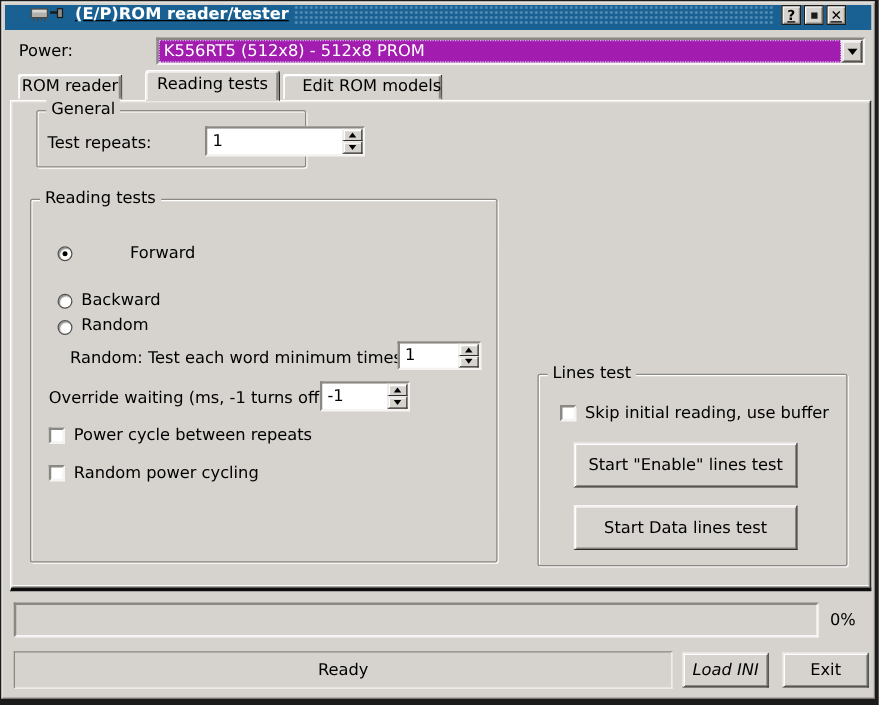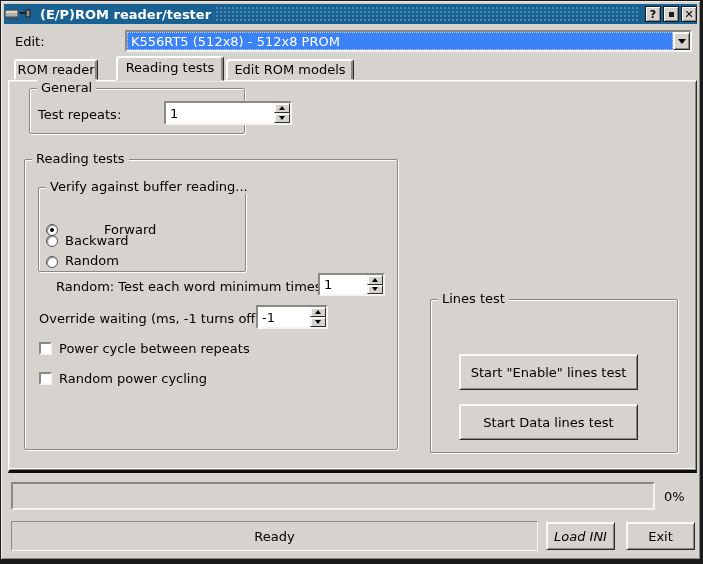--- a/index.html
+++ b/index.html
@@ -9,21 +9,21 @@
   .window{
     position:relative;width:703px;height:564px;background:#d6d3ce;
     border:1px solid #1b1b1b;border-right-width:3px;border-bottom-width:5px;
     box-shadow:inset 1px 1px 0 #f0efed, inset -1px -1px 0 #8a8883;
     overflow:hidden;
   }
 
   
   .titlebar{
     position:absolute;left:3px;top:3px;right:3px;height:20px;
-    background:#1a6193;display:flex;align-items:center;padding:0 0;
+    background:#1a6193;display:flex;align-items:flex-start;padding:0 20px;text-decoration:underline;
   }
   .titlebar .pattern{
     flex:1;height:16px;margin:0 4px;
     background-image:radial-gradient(circle,#4d89b3 1px,transparent 1.4px);
     background-size:4px 4px;
   }
   .title-text{color:#fff;font-weight:bold;font-size:13px;white-space:nowrap;padding-left:4px;}
   .tb-btn{
     width:16px;height:16px;margin-left:2px;background:#d6d3ce;
     border:1px solid #1b1b1b;
@@ -49,21 +49,21 @@
   }
   .groupbox>.gb-label{
     position:absolute;top:-9px;left:7px;background:#d6d3ce;padding:0 4px;
     font-size:13px;white-space:nowrap;
   }
   .lbl{position:absolute;white-space:nowrap;font-size:13px;}
 
   
   .combo{position:absolute;left:124px;top:29px;width:567px;height:22px;background:#d6d3ce;display:flex;}
   .combo-view{
-    flex:1;background:#3b82f6;color:#fff;display:flex;align-items:center;
+    flex:1;background:#a21caf;color:#fff;display:flex;align-items:center;
     padding:0 3px;border:1px dotted rgba(230,230,255,.75);white-space:nowrap;overflow:hidden;
   }
   .combo-btn{
     width:17px;background:#d6d3ce;flex:none;
     border:1px solid;border-color:#f5f4f2 #2e2c29 #2e2c29 #f5f4f2;
     box-shadow:inset 1px 1px 0 #fff, inset -1px -1px 0 #8a8883;
     display:flex;align-items:center;justify-content:center;
   }
   .arr-down{width:0;height:0;border-left:4px solid transparent;border-right:4px solid transparent;border-top:5px solid #000;}
 
@@ -140,35 +140,35 @@
         <span>?</span>
       </div>
     <div class="tb-btn">
         <span class="sq"></span>
       </div>
     <div class="tb-btn">
         <span>✕</span>
       </div>
   </div>
 
-  <div class="lbl" style="left:14px;top:33px;">Edit:</div>
+  <div class="lbl" style="left:14px;top:33px;">Power:</div>
   <div class="combo sunken">
     <div class="combo-view">K556RT5 (512x8) - 512x8 PROM</div>
     <div class="combo-btn">
       <div class="arr-down"></div>
     </div>
   </div>
 
   <div class="tab" style="left:13px;width:84px;">
     <span>ROM reader</span>
   </div>
   <div class="tab active" style="left:115px;width:108px;">
     <span>Reading tests</span>
   </div>
-  <div class="tab" style="left:225px;width:128px;">
+  <div class="tab" style="left:225px;width:128px;justify-content:flex-end;">
     <span>Edit ROM models</span>
   </div>
   <div class="tabpanel"></div>
 
   <div class="groupbox" style="left:28px;top:87px;width:216px;height:46px;background:#d6d3ce;z-index:4;">
     <span class="gb-label">General</span>
   </div>
   <div class="lbl" style="left:37px;top:106px;z-index:5;">Test repeats:</div>
   <div class="spin sunken" style="left:163px;top:100px;width:128px;height:24px;z-index:5;">
     <div class="val">1</div>
@@ -179,24 +179,21 @@
       <div class="spinbtn">
           <div class="tri-dn"></div>
         </div>
     </div>
   </div>
 
   <div class="groupbox" style="left:23px;top:158px;width:374px;height:291px;z-index:4;">
     <span class="gb-label">Reading tests</span>
   </div>
 
-  <div class="groupbox" style="left:37px;top:186px;width:208px;height:85px;z-index:5;">
-    <span class="gb-label">Verify against buffer reading...</span>
-  </div>
-  <div class="opt-row" style="left:45px;top:221px;z-index:6;gap:46px;">
+  <div class="opt-row" style="left:45px;top:194px;z-index:6;gap:46px;">
     <span class="radio sel">
         <span class="dot"></span>
       </span>
     <span>Forward</span>
   </div>
   <div class="opt-row" style="left:45px;top:232px;z-index:6;">
     <span class="radio"></span>
     <span>Backward</span>
   </div>
   <div class="opt-row" style="left:45px;top:252px;z-index:6;align-items:flex-end;">
@@ -236,20 +233,24 @@
   </div>
   <div class="opt-row" style="left:38px;top:370px;z-index:5;">
     <span class="checkbox"></span>
     <span>Random power cycling</span>
   </div>
 
 
   <div class="groupbox" style="left:429px;top:298px;width:248px;height:154px;z-index:4;">
     <span class="gb-label">Lines test</span>
   </div>
+  <div class="opt-row" style="left:447px;top:322px;z-index:5;">
+    <span class="checkbox"></span>
+    <span>Skip initial reading, use buffer</span>
+  </div>
   <div class="btn" style="left:458px;top:353px;width:179px;height:36px;z-index:5;">
     <span>Start "Enable" lines test</span>
   </div>
   <div class="btn" style="left:458px;top:403px;width:179px;height:36px;z-index:5;">
     <span>Start Data lines test</span>
   </div>
 
   <div class="progress sunken"></div>
   <div class="lbl" style="left:663px;top:488px;">0%</div>
 

